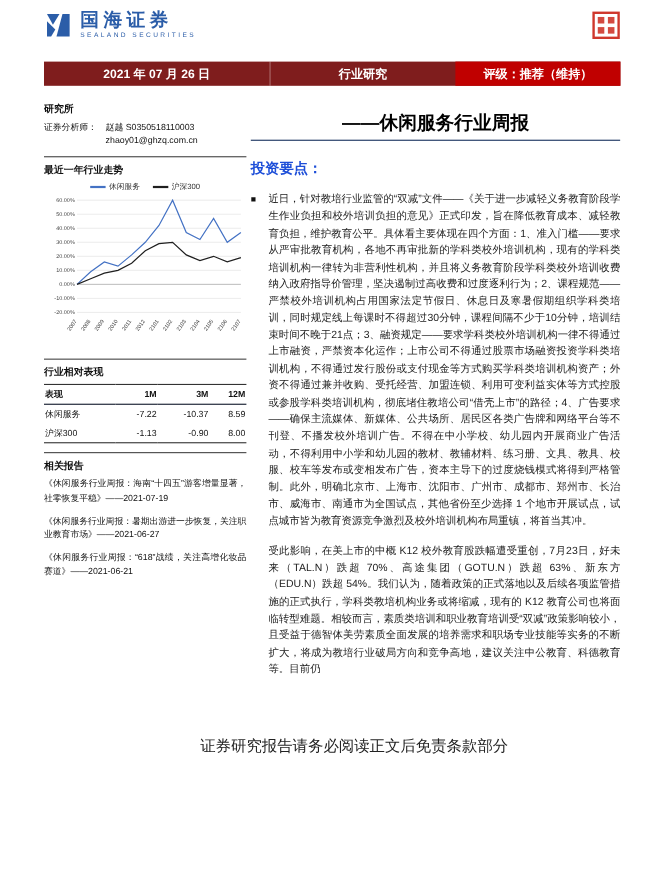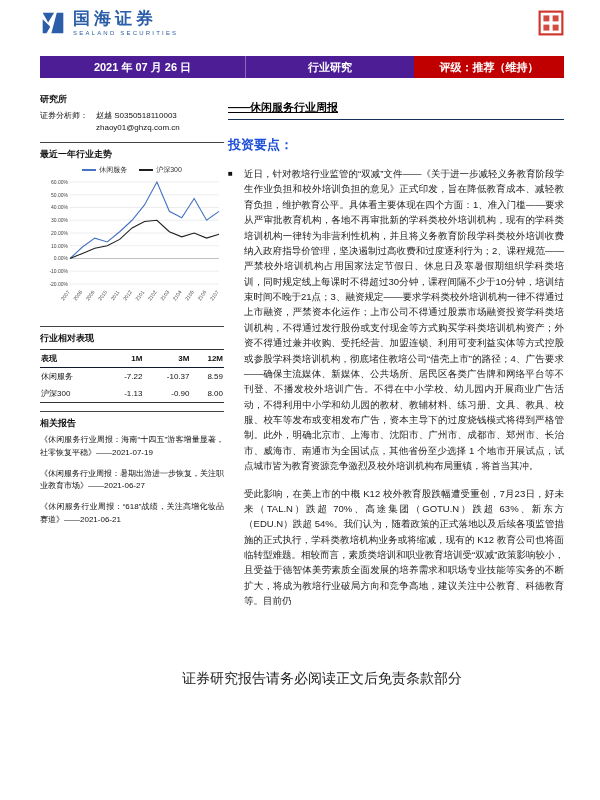--- a/index.html
+++ b/index.html
@@ -10,21 +10,21 @@
   
   .top { display: flex; justify-content: space-between; align-items: flex-start; height: 44px; }
   .brand { display: flex; align-items: center; gap: 7px; }
   .logo-mark svg { display: block; }
   .brand-text { display: flex; flex-direction: column; line-height: 1.05; }
   .brand-cn { color: #2b5da8; font-weight: bold; font-size: 17px; letter-spacing: 4px; }
   .brand-en { color: #2b5da8; font-size: 6px; letter-spacing: 2.2px; margin-top: 2px; }
   .seal svg { display: block; }
 
   
-  .info-bar { display: flex; height: 22px; background: #4c1d95; color: #fff; font-size: 11px; font-weight: bold; margin-top: 2px; }
+  .info-bar { display: flex; height: 22px; background: #7f1d1d; color: #fff; font-size: 11px; font-weight: bold; margin-top: 2px; }
   .info-bar > div { display: flex; align-items: center; }
   .cell-date { width: 205px; justify-content: center; }
   .cell-cat { flex: 1; justify-content: center; border-left: 1px solid rgba(255,255,255,.35); }
   .cell-rating { width: 150px; justify-content: center; background: #c00000; }
 
   
   .columns { display: flex; gap: 4px; margin-top: 10px; flex: 1; overflow: hidden; }
   .sidebar { width: 184px; flex: 0 0 184px; font-size: 8px; color: #111; }
   .main { flex: 1; min-width: 0; }
 
@@ -42,21 +42,21 @@
   table.perf th, table.perf td { padding: 3px 1px; }
   table.perf thead th { border-top: 1px solid #333; border-bottom: 1px solid #0f172a; font-weight: bold; }
   table.perf tbody tr:last-child td { border-bottom: 1px solid #333; }
   .col-name { text-align: left; }
   .col-num { text-align: right; }
 
   .report-item { font-size: 8px; line-height: 1.6; text-align: justify; margin-bottom: 8px; color: #111; }
 
   
   .doc-title { font-size: 15px; font-weight: bold; text-align: center; line-height: 1.35; margin: 16px 0 6px; color: #000; }
-  .doc-subtitle { font-size: 11px; font-weight: bold; text-align: left; margin: 12px 0 3px; color: #000; text-decoration: underline; }
+  .doc-subtitle { font-size: 17px; font-weight: bold; text-align: center; margin: 12px 0 3px; color: #000; }
   .subtitle-rule { border-bottom: 1.5px solid #16305c; margin: 4px 0 16px; }
   .section-heading { font-size: 13px; font-weight: bold; margin: 2px 0 12px; color: #1d4ed8; }
   .bullet-block { display: flex; gap: 8px; }
   .bullet-marker { font-size: 8px; line-height: 1; padding-top: 4px; color: #111; flex: 0 0 8px; }
   .body-text { font-size: 9.5px; line-height: 1.62; text-align: justify; color: #1c1c1c; }
   .para2 { margin-top: 12px; margin-left: 16px; }
 
   
   .footer { margin-top: auto; display: flex; justify-content: center; font-size: 14px; color: #222; padding-top: 6px; margin-left: 40px; }
 </style>

